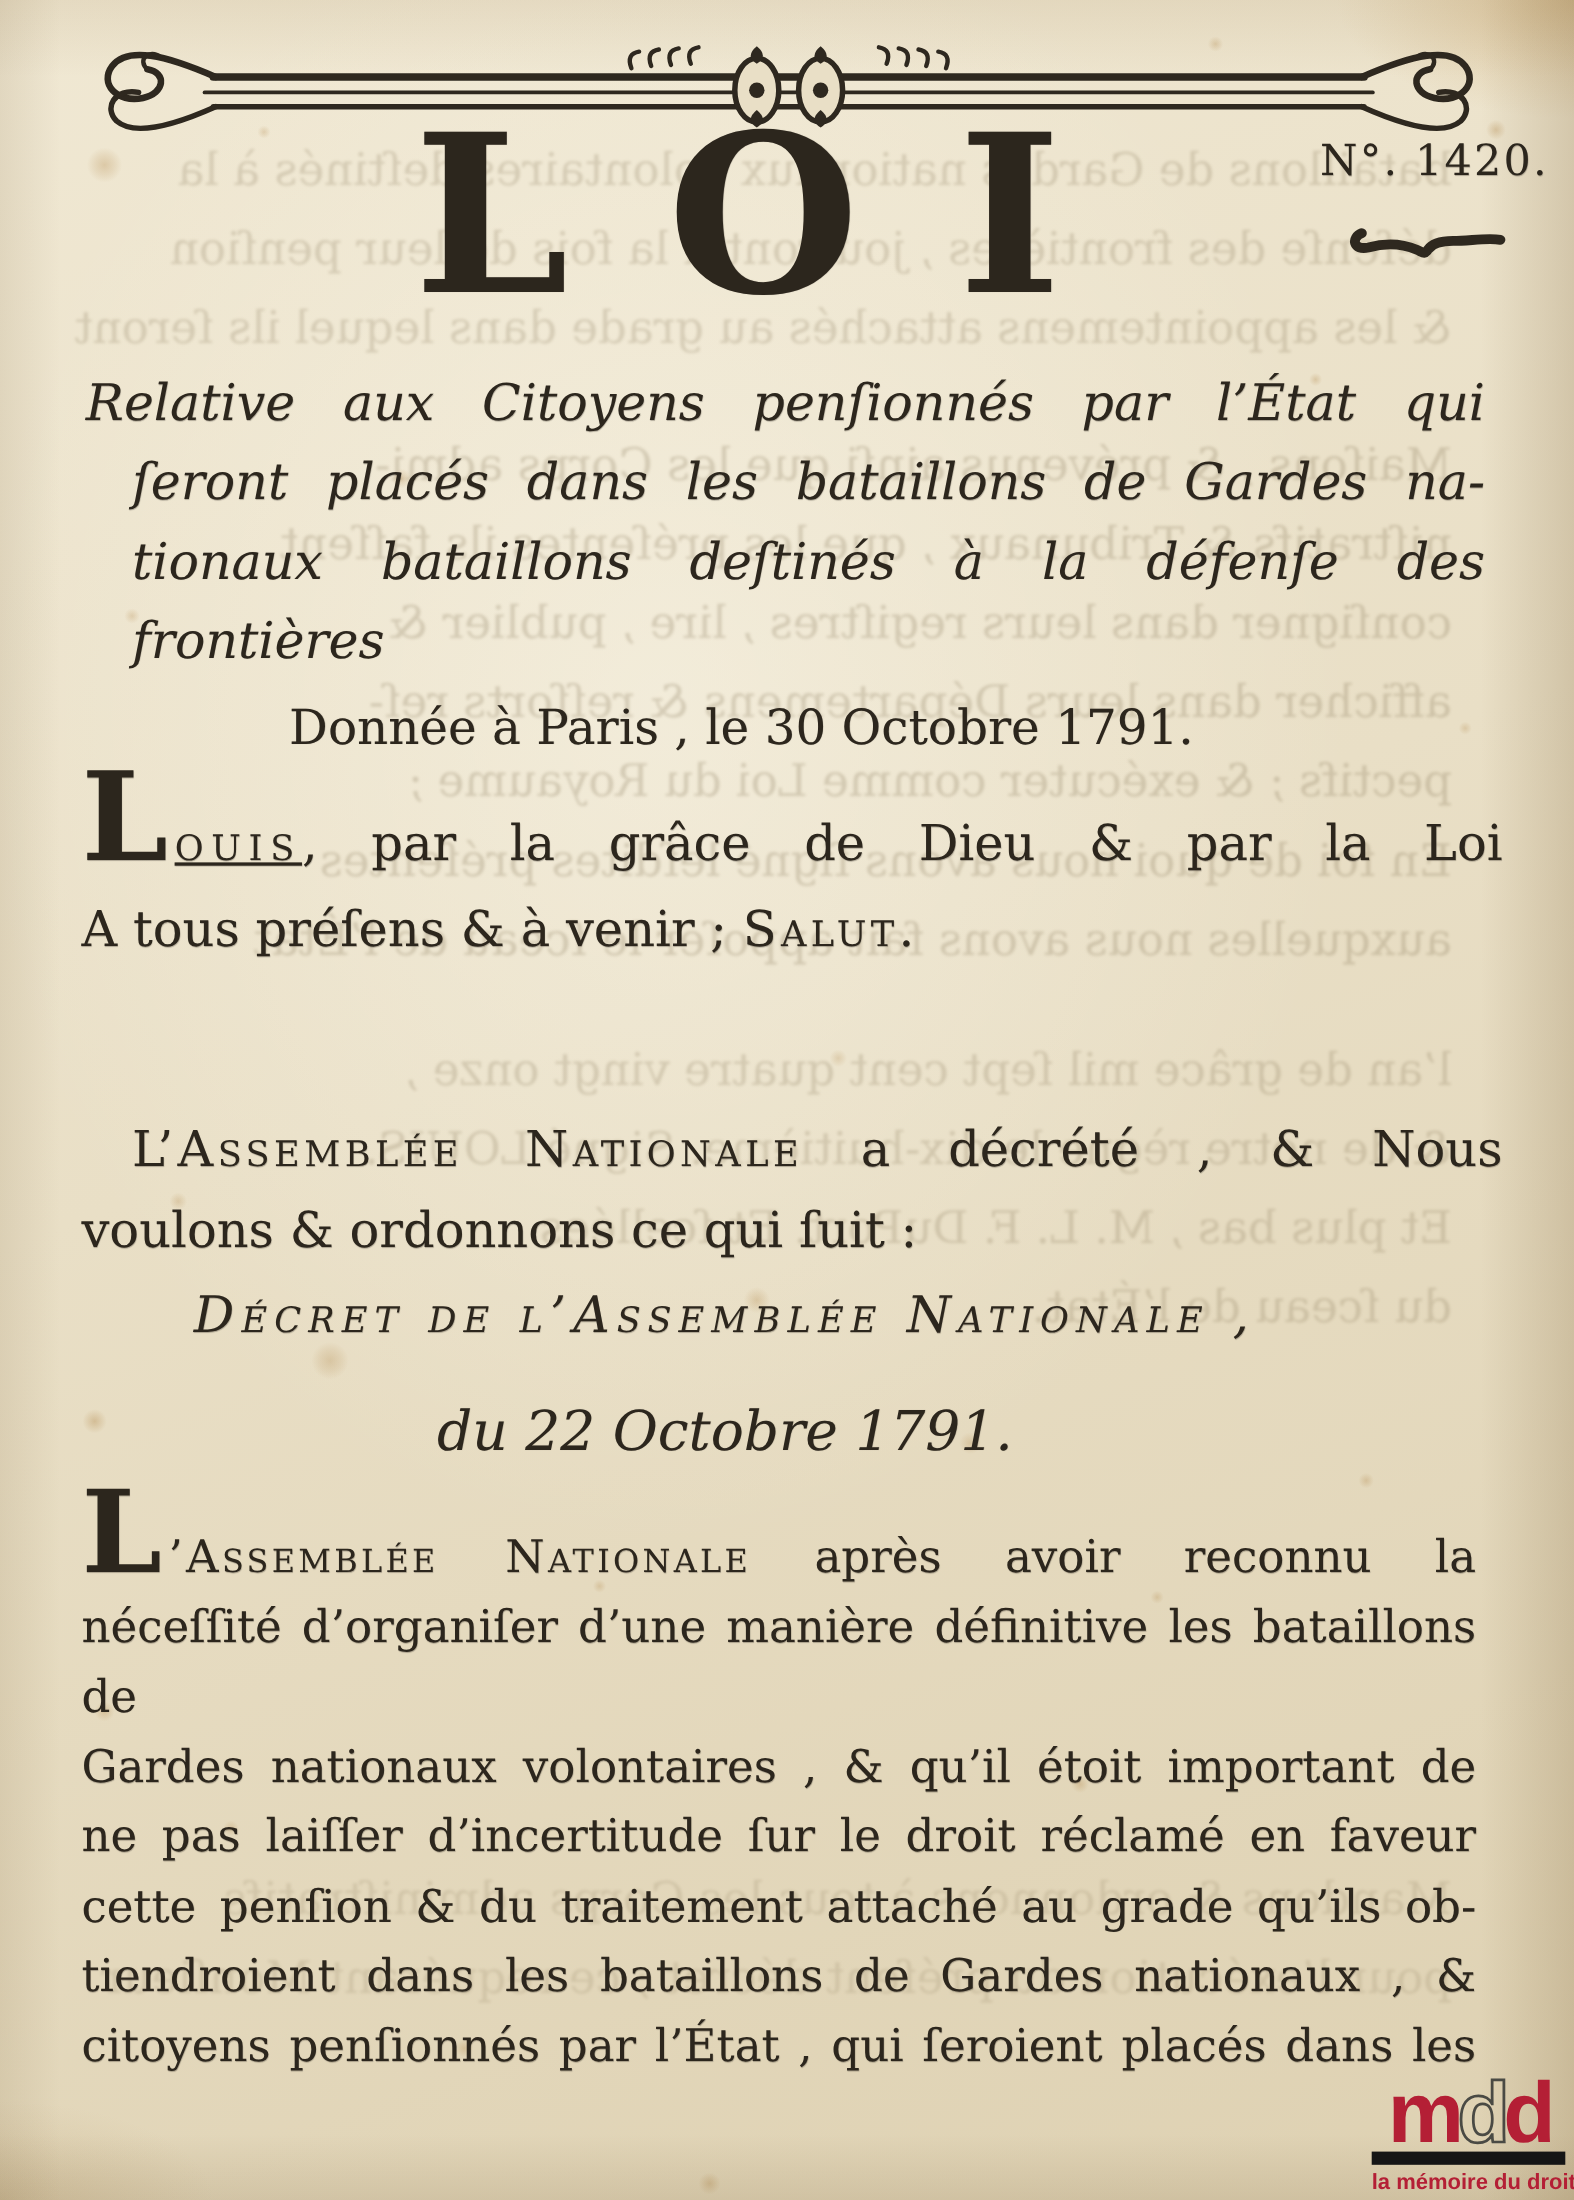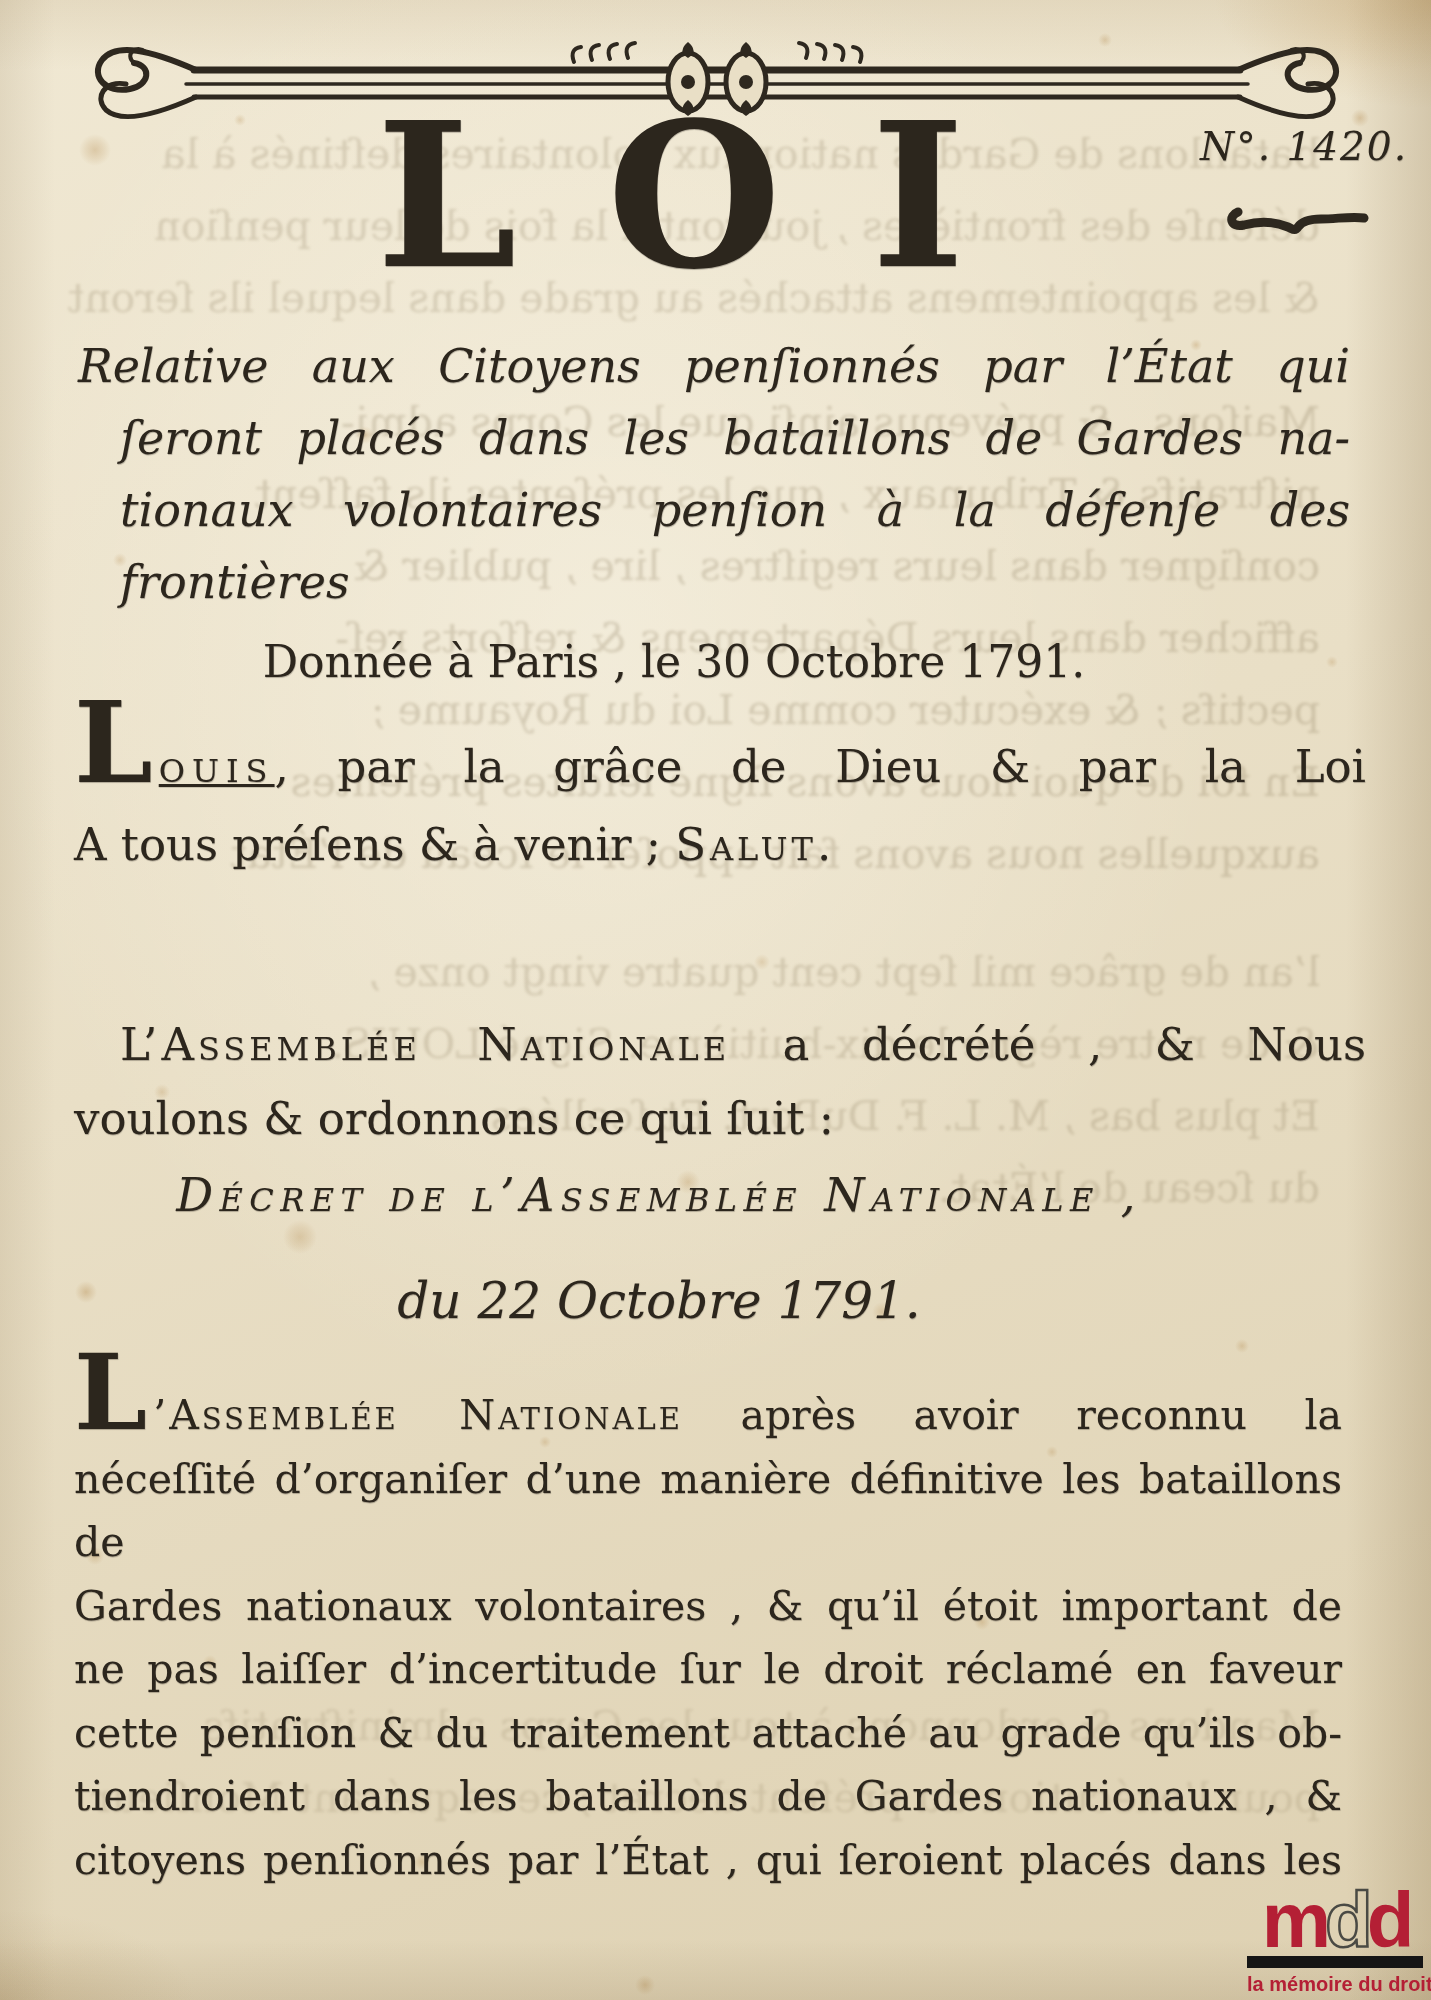--- a/index.html
+++ b/index.html
@@ -60,21 +60,21 @@
     line-height:72px;
     white-space:nowrap;
   }
   .gA{top:118px;opacity:.20;}
   .gB{top:386px;opacity:.22;}
   .gC{top:936px;opacity:.20;}
   .gD{top:1690px;opacity:.15;}
   
   .ink{position:absolute;z-index:4;text-shadow:.4px .6px .7px rgba(44,38,29,.30);}
   .ornament{top:34px;left:76px;}
-  .page-number{top:124px;left:1200px;font-size:39px;letter-spacing:2px;font-style:italic;}
+  .page-number{top:124px;left:1200px;font-size:39px;letter-spacing:2px;}
   .squiggle{top:192px;left:1224px;}
   .law-title{
     top:96px;left:0;width:1431px;margin:0;
     text-align:center;font-size:200px;line-height:1;font-weight:700;
     letter-spacing:.45em;
   }
   .subtitle{top:330px;left:78px;width:1272px;font-style:italic;font-size:46px;line-height:72px;}
   .subtitle .ind{padding-left:42px;}
   .just{text-align:justify;text-align-last:justify;}
   .dateline{top:636px;left:74px;width:1200px;text-align:center;font-size:44px;}
@@ -184,21 +184,21 @@
     <svg width="146" height="48" viewBox="0 0 146 48">
       <path d="M14 20 C4 24 6 36 20 33 C38 28 52 30 64 35 C69 37 71 40 74 35 C78 29 86 27 97 27 C112 27 128 24 140 26" stroke="#2e281f" stroke-width="9" fill="none" stroke-linecap="round"></path>
     </svg>
   </div>
 
   <h1 class="ink law-title">LOI</h1>
 
   <div class="ink subtitle" style="position:absolute;">
     <div class="just">Relative aux Citoyens penſionnés par l’État qui</div>
     <div class="just ind">ſeront placés dans les bataillons de Gardes na-</div>
-    <div class="just ind">tionaux volontaires penſion à la défenſe des</div>
+    <div class="just ind">tionaux bataillons deſtinés à la défenſe des</div>
     <div class="ind">frontières</div>
   </div>
 
   <div class="ink dateline" style="position:absolute;">Donnée à Paris , le 30 Octobre 1791.</div>
 
   <div class="ink royal" style="position:absolute;">
     <div class="just"><span class="raised-cap">L</span><span class="caps-name">OUIS</span><span>, par la grâce de Dieu &amp; par la Loi</span></div>
     <div><span>A tous préſens &amp; à venir ; </span><span class="sc">Salut.</span></div>
   </div>
 

